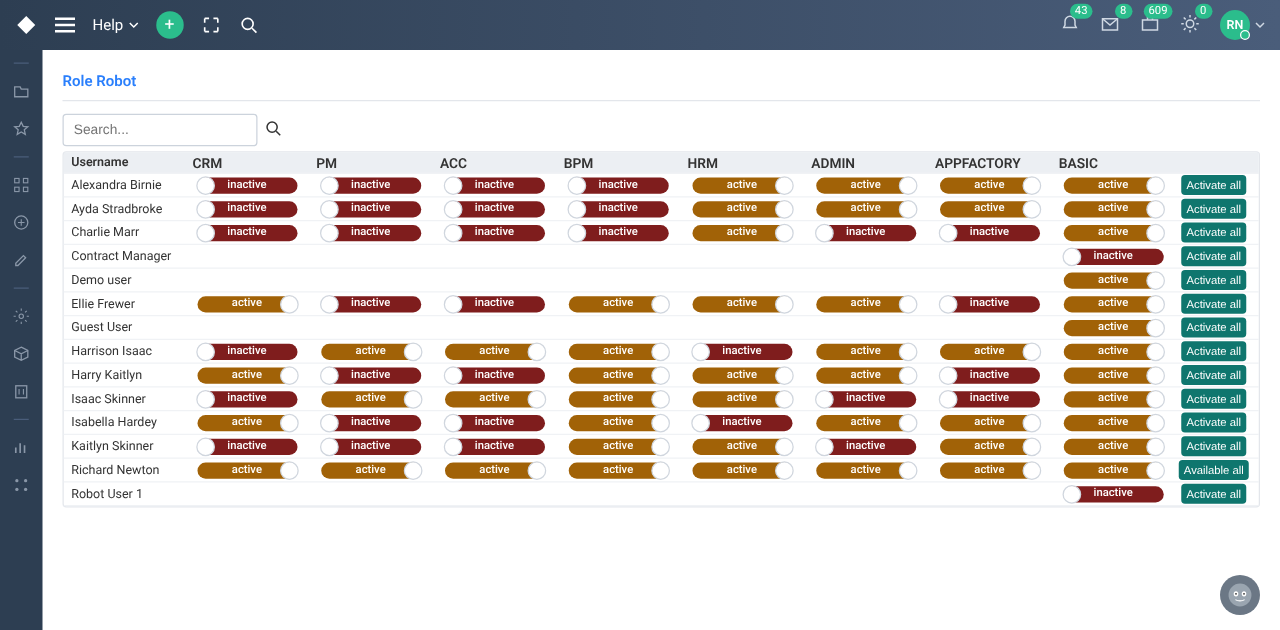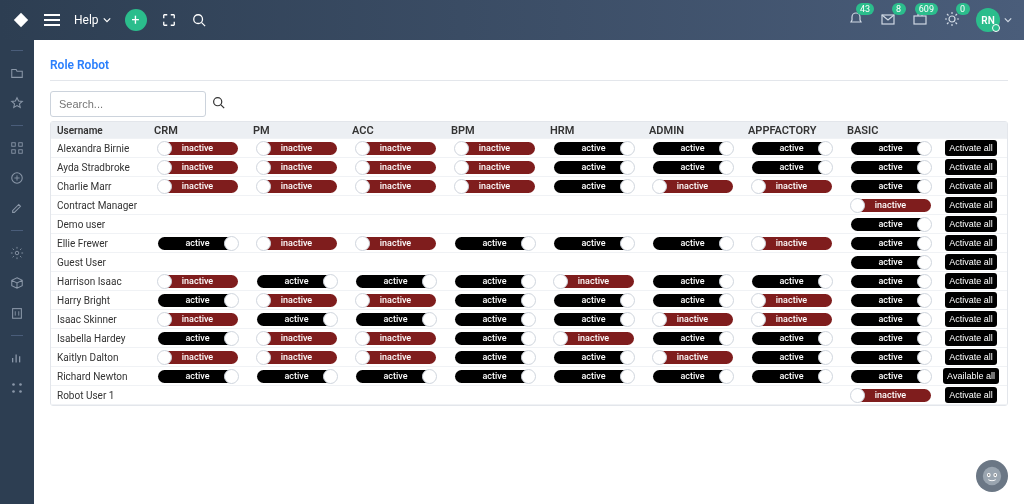--- a/index.html
+++ b/index.html
@@ -34,25 +34,25 @@
   .row { display:flex; border-bottom:1px solid #f0f2f5; min-height:17px; align-items:center;}
   .row.head { background:#eceff3; font-weight:600; font-size:11px;}
   .cell { padding:1px 6px; display:flex; align-items:center;}
   .c-user { width:97px; font-size:10px;}
   .c-mod { width:99px; justify-content:center;}
   .c-act { width:62px; justify-content:center;}
   .row.head .c-mod { justify-content:flex-start;}
   .toggle { width:80px; height:13px; border-radius:8px; position:relative; display:flex; align-items:center; cursor:pointer;}
   .toggle .knob { width:15px; height:15px; border-radius:50%; background:#fff; border:1px solid #d0d6de; position:absolute;}
   .toggle .lbl { flex:1; text-align:center; color:#fff; font-size:9px; font-weight:500;}
-  .toggle.active { background:#000000;}
+  .toggle.active { background:#a16207;}
   .toggle.active .knob { right:-1px;}
   .toggle.inactive { background:#7f1d1d;}
   .toggle.inactive .knob { left:-1px;}
-  .actbtn { background:#000000; color:#fff; border:none; border-radius:3px; font-size:9px; padding:3px 4px; cursor:pointer; white-space:nowrap;}
+  .actbtn { background:#0f766e; color:#fff; border:none; border-radius:3px; font-size:9px; padding:3px 4px; cursor:pointer; white-space:nowrap;}
   .chatbot{position:absolute;bottom:12px;right:16px;width:32px;height:32px;border-radius:50%;background:#6b7785;display:flex;align-items:center;justify-content:center;cursor:pointer;}
 </style>
 </head>
 <body>
 
 <div class="topbar">
   <div class="left">
     <span class="logo">
       <svg viewBox="0 0 20 20" width="18" height="18">
           <polygon points="10,2 18,10 10,18 2,10" fill="#fff"></polygon>
@@ -545,21 +545,21 @@
           <div class="toggle active">
             <span class="lbl">active</span>
             <span class="knob"></span>
           </div>
         </div>
         <div class="cell c-act">
           <button class="actbtn">Activate all</button>
         </div>
       </div>
       <div class="row">
-        <div class="cell c-user">Harry Bright</div>
+        <div class="cell c-user">Harry Kaitlyn</div>
         <div class="cell c-mod">
           <div class="toggle active">
             <span class="lbl">active</span>
             <span class="knob"></span>
           </div>
         </div>
         <div class="cell c-mod">
           <div class="toggle inactive">
             <span class="lbl">inactive</span>
             <span class="knob"></span>
@@ -707,21 +707,21 @@
           <div class="toggle active">
             <span class="lbl">active</span>
             <span class="knob"></span>
           </div>
         </div>
         <div class="cell c-act">
           <button class="actbtn">Activate all</button>
         </div>
       </div>
       <div class="row">
-        <div class="cell c-user">Kaitlyn Dalton</div>
+        <div class="cell c-user">Kaitlyn Skinner</div>
         <div class="cell c-mod">
           <div class="toggle inactive">
             <span class="lbl">inactive</span>
             <span class="knob"></span>
           </div>
         </div>
         <div class="cell c-mod">
           <div class="toggle inactive">
             <span class="lbl">inactive</span>
             <span class="knob"></span>

